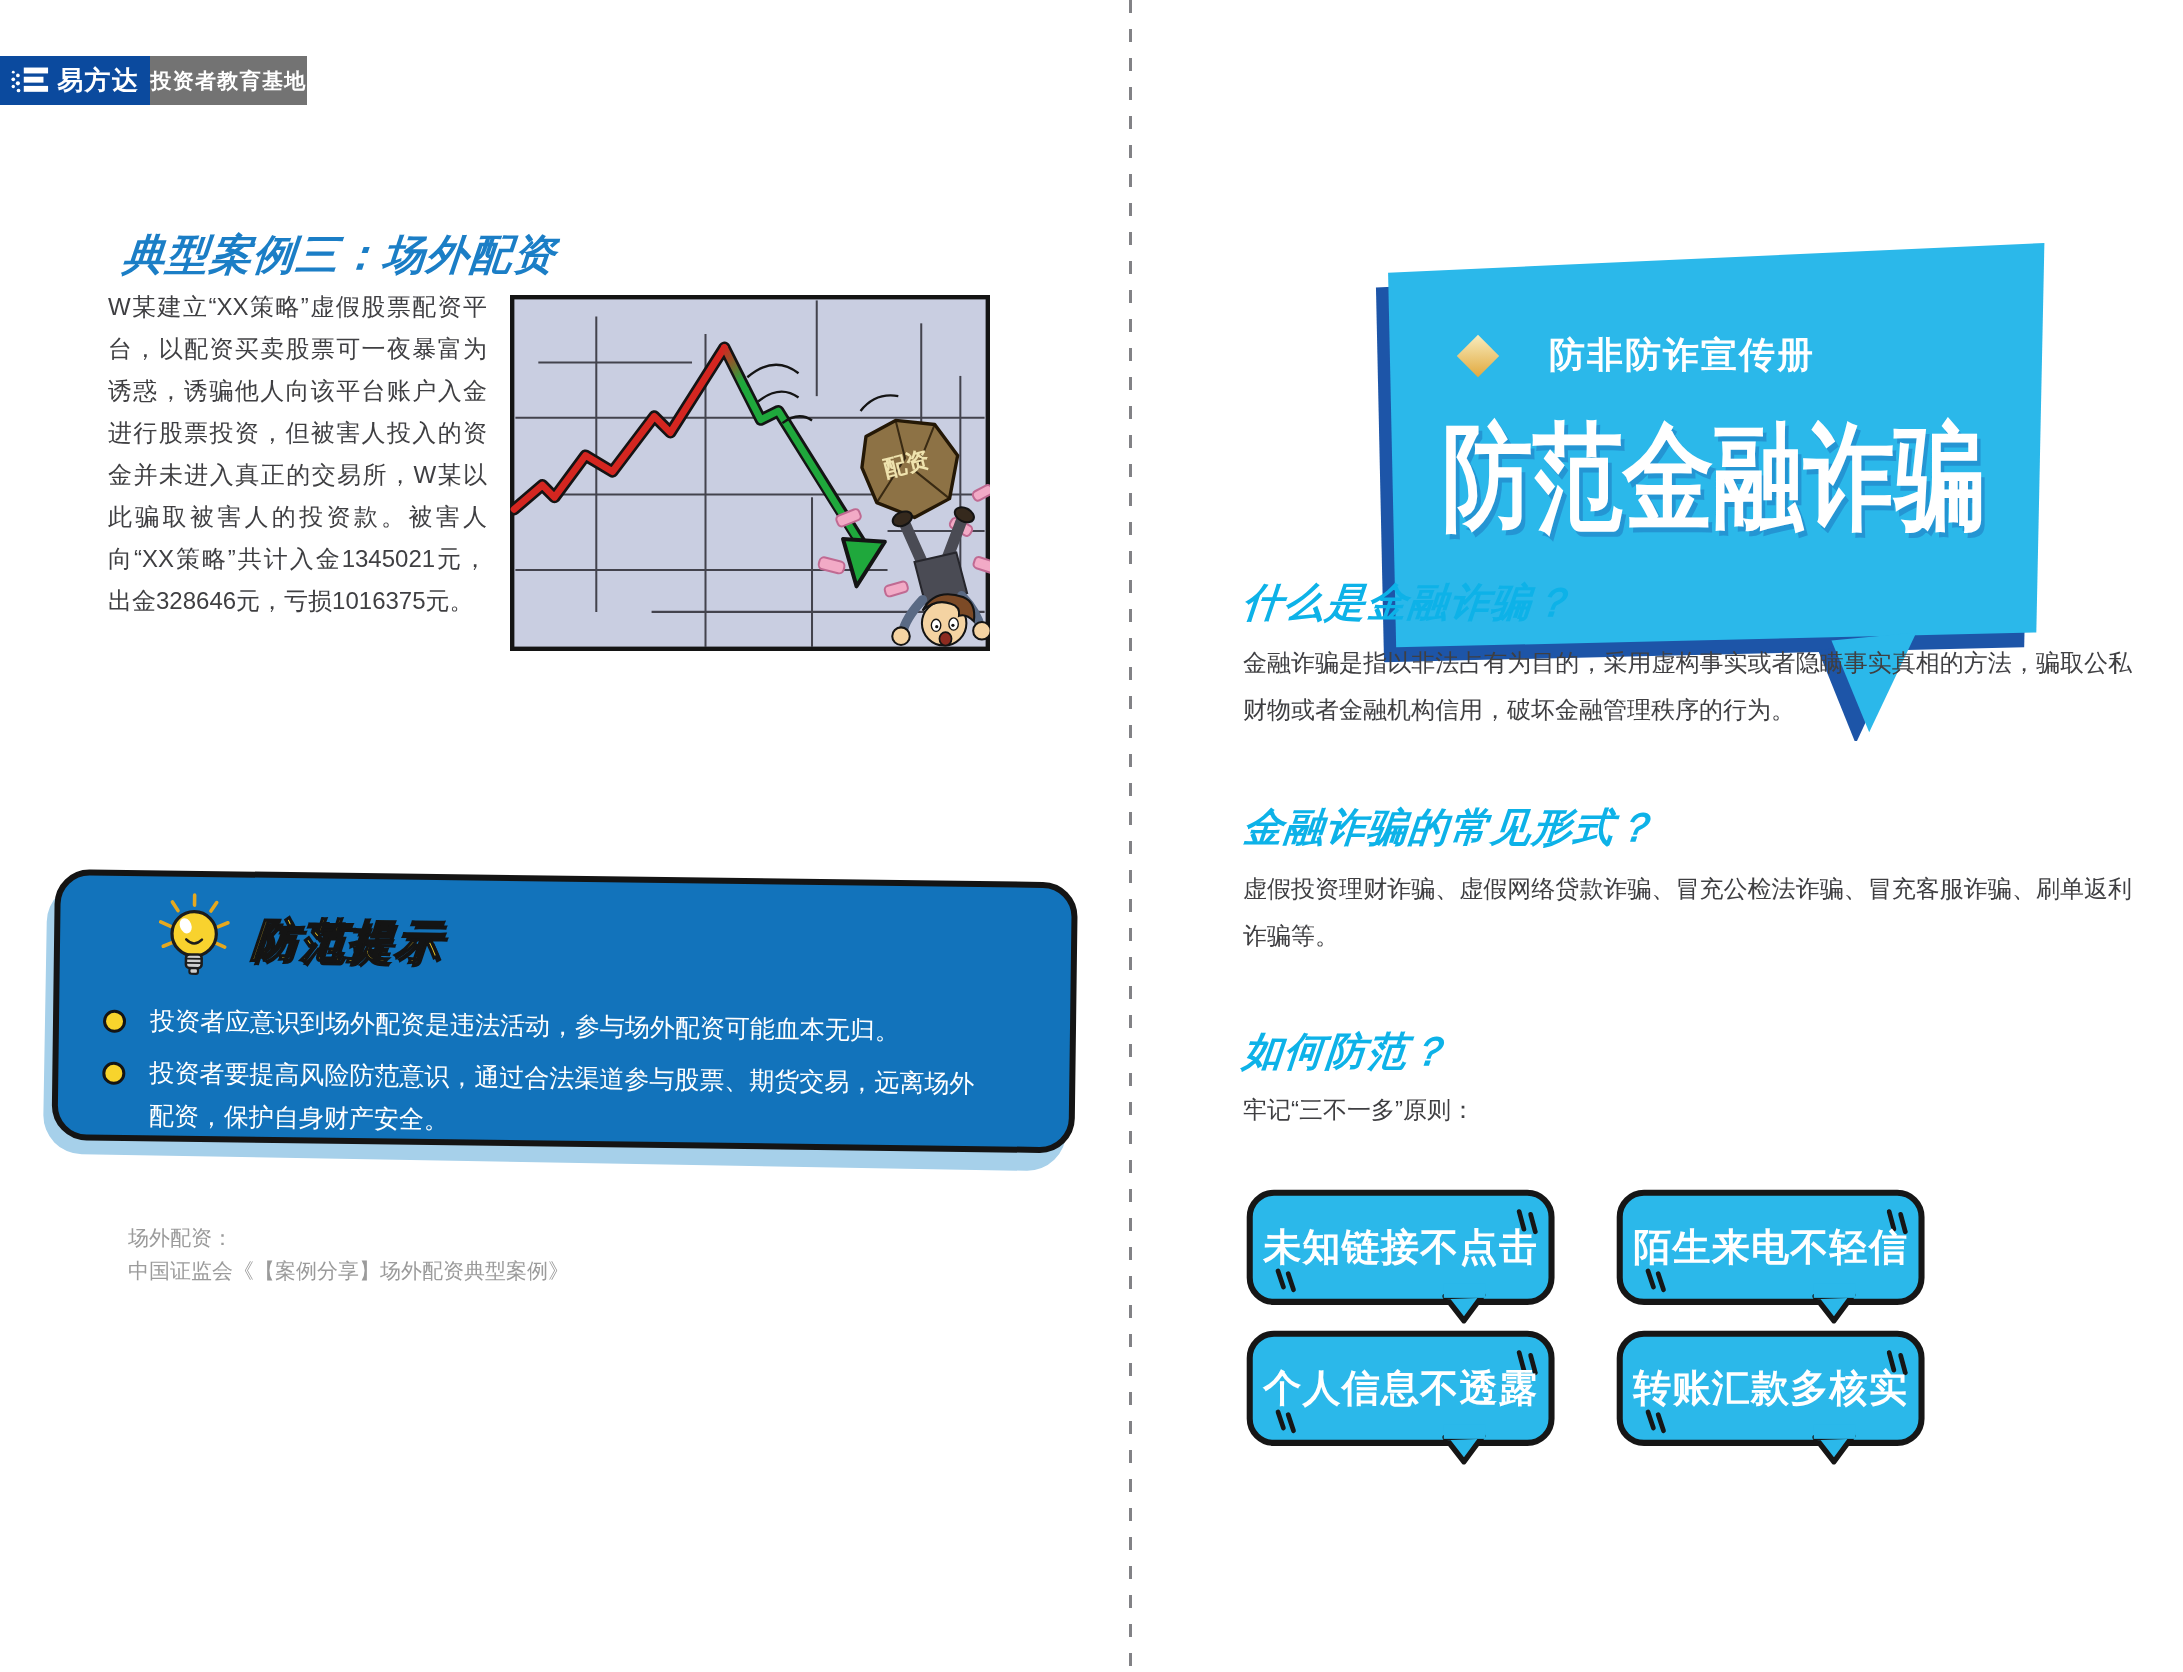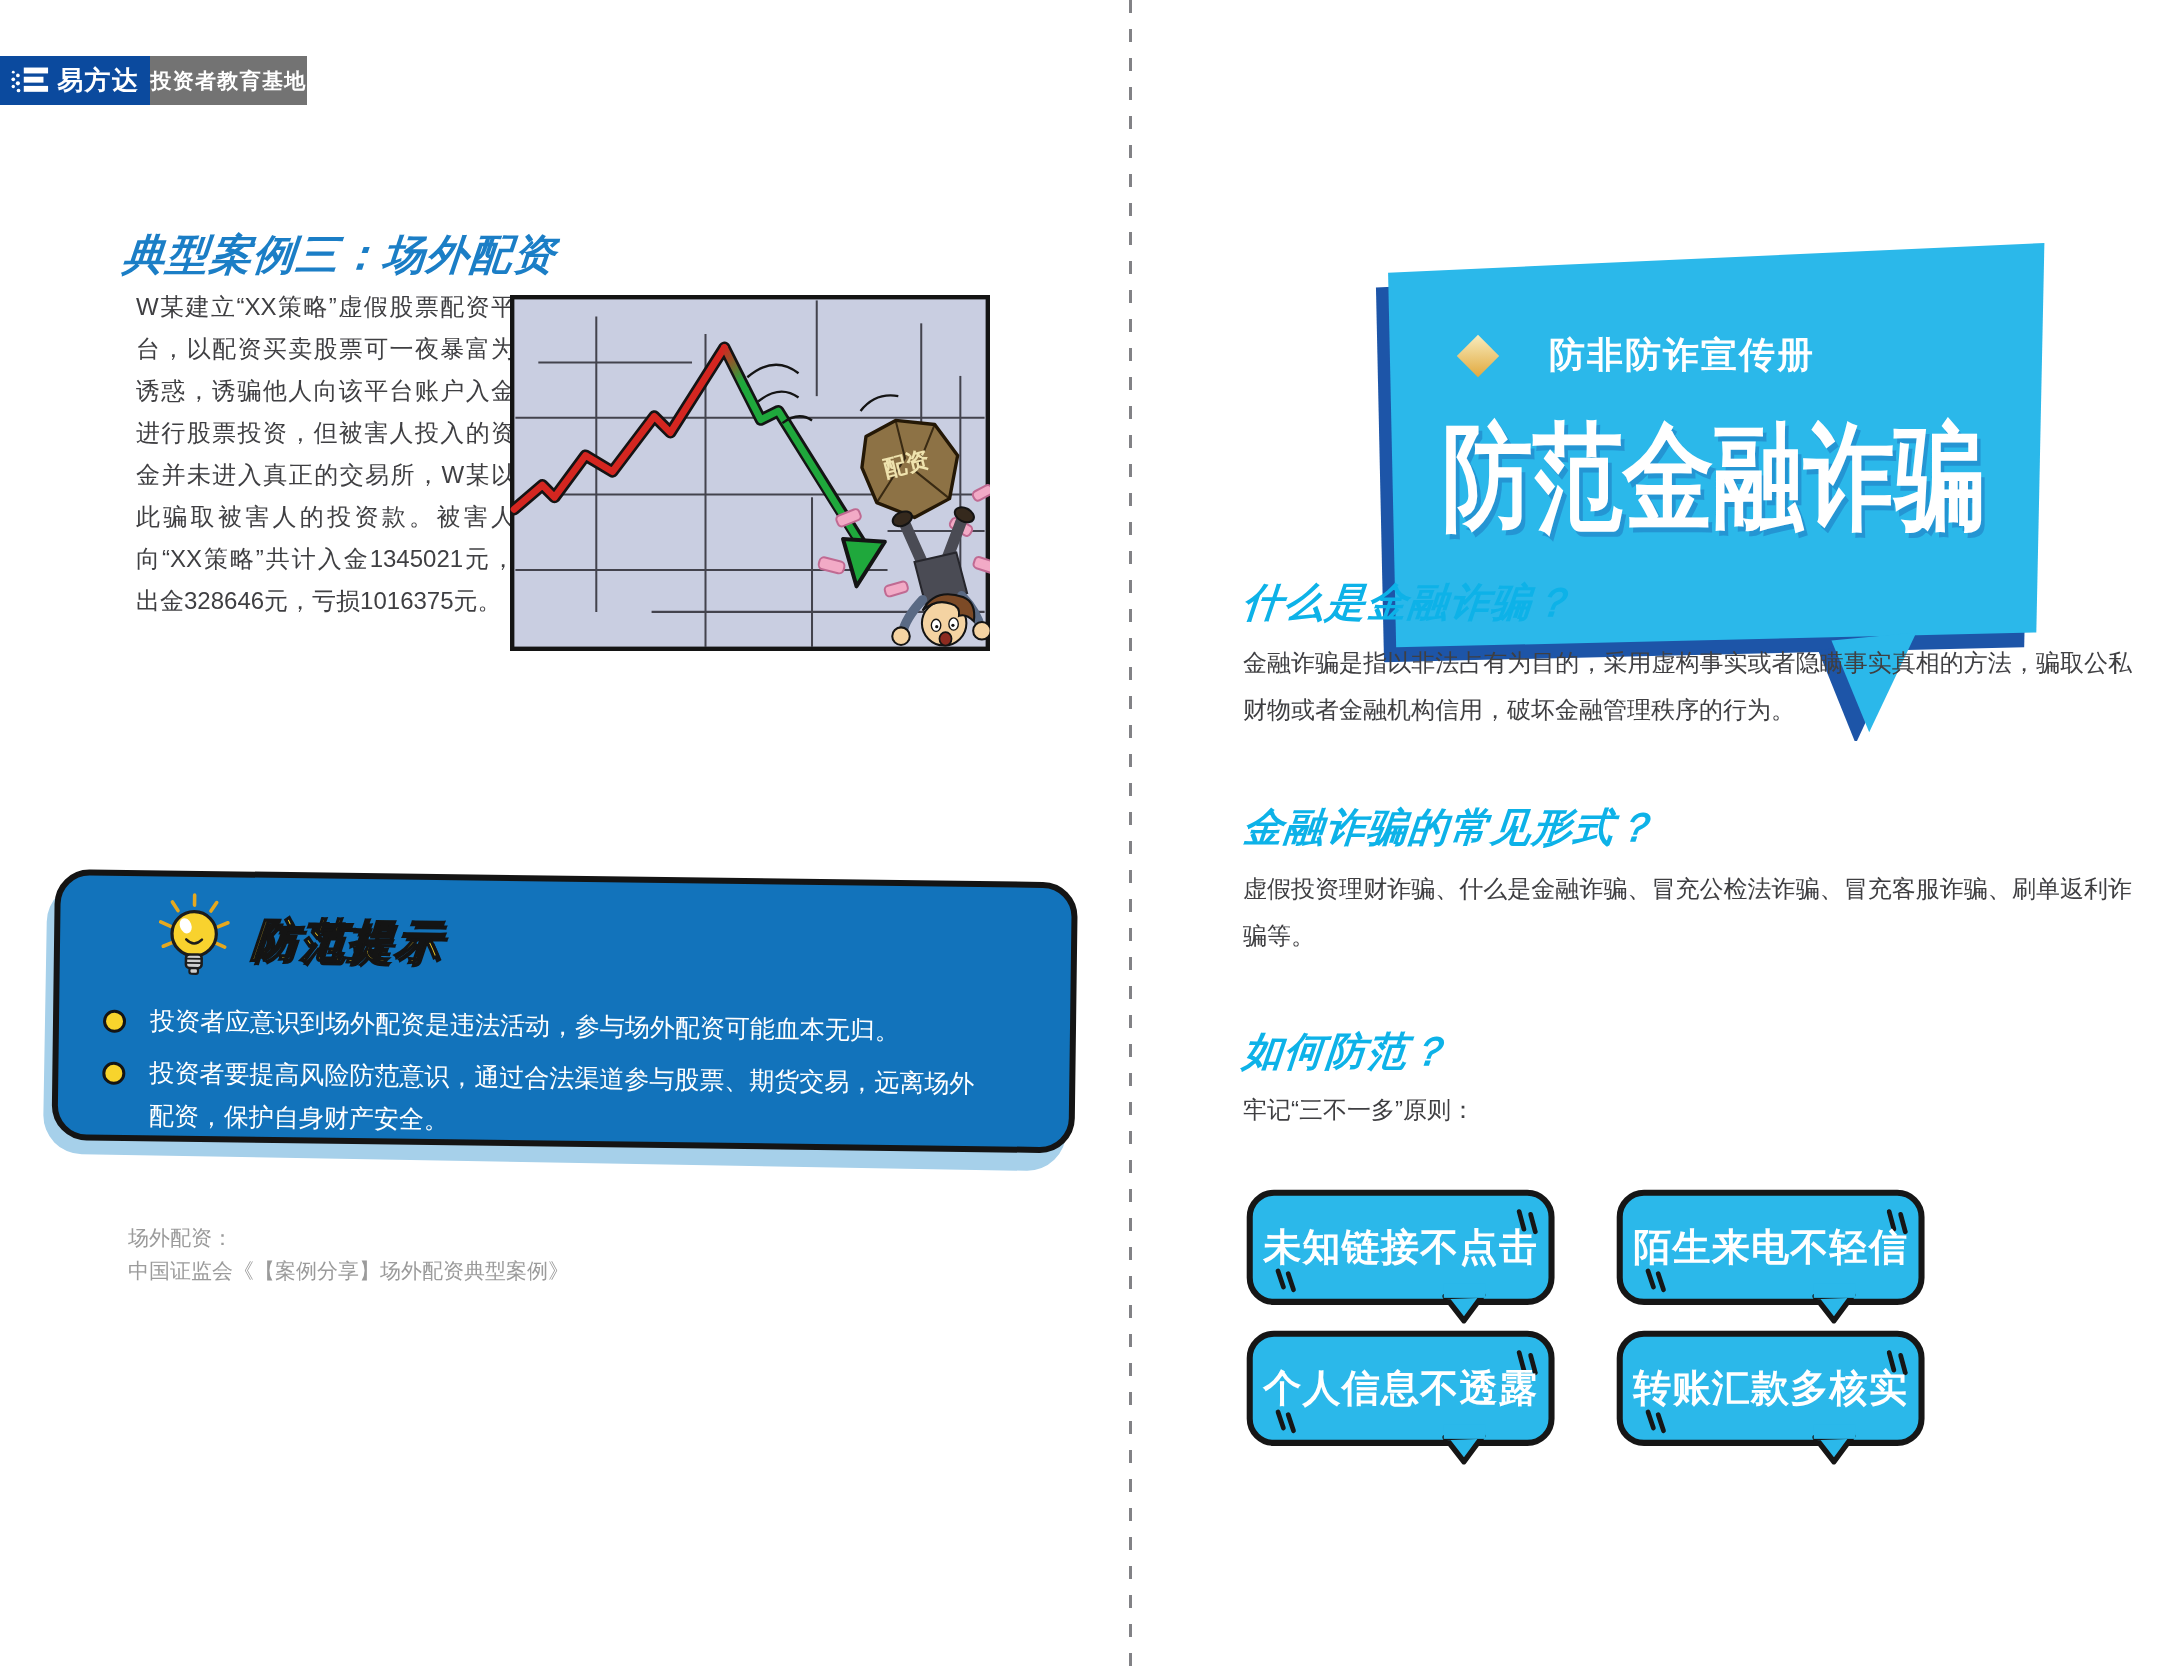--- a/index.html
+++ b/index.html
@@ -14,21 +14,21 @@
   .header-bar{position:absolute;left:0;top:56px;height:49px;display:flex;justify-content:center;}
   .header-dark{width:150px;height:49px;background:#0b4a9e;display:flex;align-items:center;justify-content:flex-end;padding-right:10.8px;box-sizing:border-box;}
   .header-light{width:157px;height:49px;background:#737373;display:flex;align-items:center;justify-content:center;}
   .brand-wrap{display:flex;align-items:center;gap:5.4px;}
   .brand-text{color:#fff;font-size:26px;font-weight:bold;letter-spacing:1.3px;}
   .header-sub{color:#fff;font-size:21px;font-weight:bold;letter-spacing:1.3px;}
 
   
   .left-title{position:absolute;left:123px;top:227px;font-size:42px;font-weight:900;
     color:#1b7ec6;font-style:italic;transform:skewX(-5deg);letter-spacing:1.3px;white-space:nowrap;}
-  .left-body{position:absolute;left:136px;top:286px;width:379px;font-size:24px;line-height:42px;
+  .left-body{position:absolute;left:108px;top:286px;width:379px;font-size:24px;line-height:42px;
     color:#3f3f42;text-align:justify;}
   .illustration{position:absolute;left:510px;top:295px;width:480px;height:356px;}
 
   
   .tipbox{position:absolute;left:55px;top:869px;width:1023px;height:271px;transform:rotate(0.75deg);transform-origin:left top;}
   .tipbox-shadow{position:absolute;left:-8px;top:16px;width:100%;height:100%;background:#a6d0ea;border-radius:39px;transform:rotate(0.25deg);}
   .tipbox-bg{position:absolute;inset:0;background:#1273bb;border:6px solid #141414;border-radius:35px;box-sizing:border-box;}
   .tip-title-row{position:absolute;left:100px;top:20px;display:flex;align-items:center;gap:17.5px;}
   .tip-title{font-size:45px;font-weight:900;font-style:italic;color:#f8d42c;letter-spacing:2.7px;
     -webkit-text-stroke:1.7px #141414;text-shadow:3.4px 4px 0 #141414;transform:skewX(-4deg);}
@@ -237,21 +237,21 @@
       <span class="diamond"></span>
       <span class="tagline-text">防非防诈宣传册</span>
     </div>
     <div class="banner-title">防范金融诈骗</div>
   </div>
 
   <div class="section-heading" id="heading-1">什么是金融诈骗？</div>
   <div class="section-body" id="body-1">金融诈骗是指以非法占有为目的，采用虚构事实或者隐瞒事实真相的方法，骗取公私财物或者金融机构信用，破坏金融管理秩序的行为。</div>
 
   <div class="section-heading" id="heading-2">金融诈骗的常见形式？</div>
-  <div class="section-body" id="body-2">虚假投资理财诈骗、什么是金融诈骗、冒充公检法诈骗、冒充客服诈骗、刷单返利诈骗等。</div>
+  <div class="section-body" id="body-2">虚假投资理财诈骗、虚假网络贷款诈骗、冒充公检法诈骗、冒充客服诈骗、刷单返利诈骗等。</div>
 
   <div class="section-heading" id="heading-3">如何防范？</div>
   <div class="section-body" id="body-3">牢记“三不一多”原则：</div>
 
   <div class="bubble" id="bubble-0">
     <svg viewBox="0 0 475 215">
       <rect x="10" y="16" width="448" height="162" rx="36" fill="#2bb8ea" stroke="#161616" stroke-width="9"></rect>
       <polygon points="300,170 328,206 356,168" fill="#2bb8ea" stroke="#161616" stroke-width="8" stroke-linejoin="round"></polygon>
       <rect x="298" y="150" width="62" height="22" fill="#2bb8ea"></rect>
       <g stroke="#161616" stroke-width="7" stroke-linecap="round">

